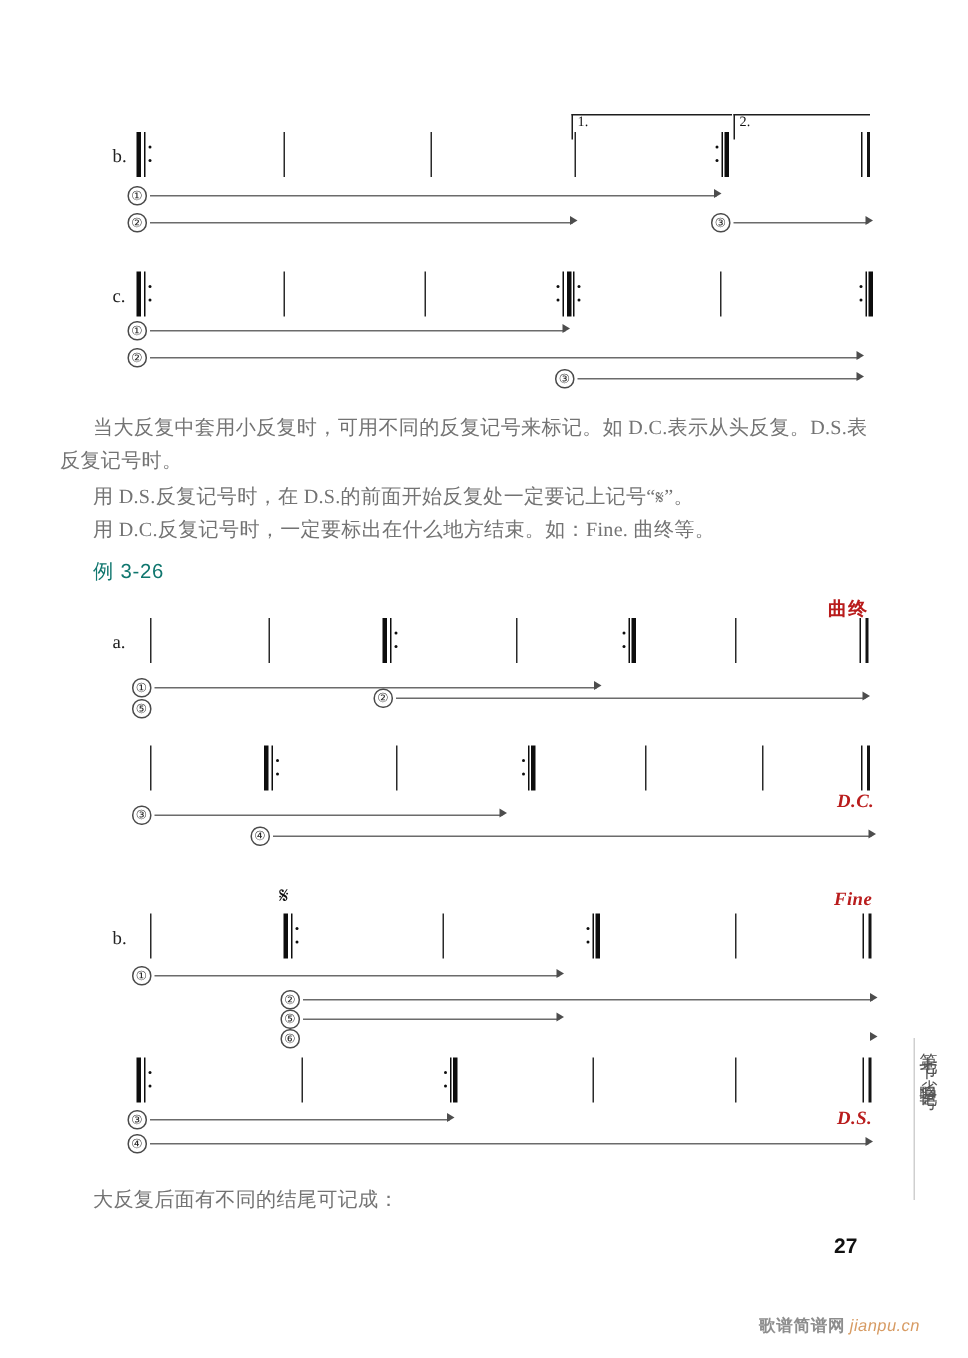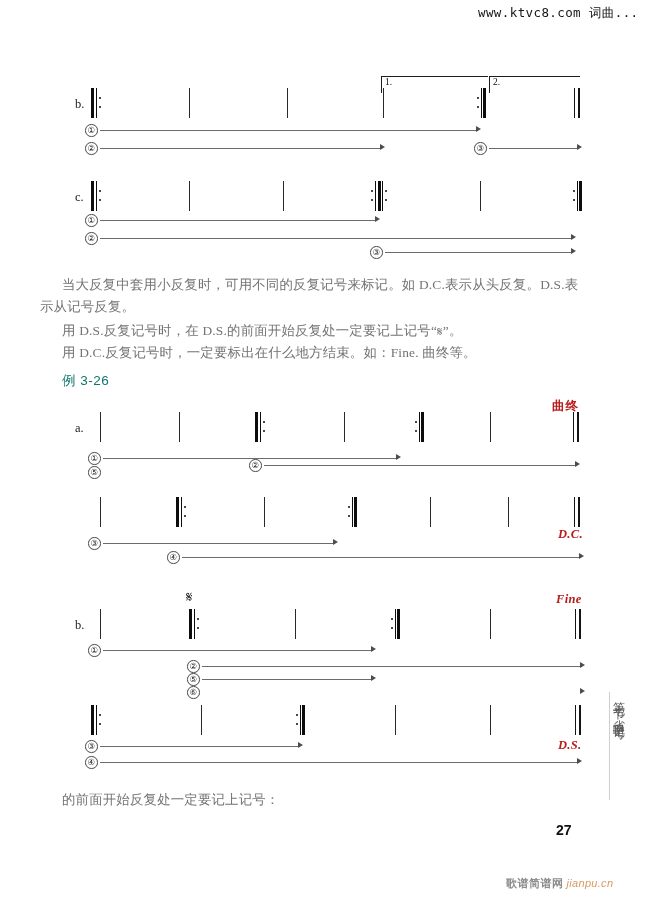--- a/index.html
+++ b/index.html
@@ -179,21 +179,20 @@
     position:absolute;left:556px;top:822px;
     font-family:"Liberation Sans","DejaVu Sans",sans-serif;
     font-size:14px;font-weight:bold;color:#111;
   }
 </style>
 </head>
 <body>
 
 <div class="page">
 
-  <div class="wm wm-right"><span class="clip">www.ktvc8.com 词曲...</span></div>
 
   <div class="wm-bottom">
     <span class="cn">歌谱简谱网</span>
     <span class="en">jianpu.cn</span>
   </div>
 
   <div class="sidehead">
     <span>第七节</span><span class="gap"></span><span>省略记号</span>
   </div>
 
@@ -281,21 +280,21 @@
     <span class="line" style="left:15px;width:473px;"></span>
     <span class="head" style="left:486px;"></span>
   </div>
   <div class="arrow" style="left:370px;top:246px;width:225px;">
     <span class="circ">③</span>
     <span class="line" style="left:15px;width:188px;"></span>
     <span class="head" style="left:201px;"></span>
   </div>
 
   <div class="para" style="left:62px;top:275px;">当大反复中套用小反复时，可用不同的反复记号来标记。如 D.C.表示从头反复。D.S.表</div>
-  <div class="para" style="left:40px;top:297px;">示从记号反复。</div>
+  <div class="para" style="left:40px;top:297px;">反复记号时。</div>
 
   <div class="para" style="left:62px;top:343px;">用 D.C.反复记号时，一定要标出在什么地方结束。如：Fine. 曲终等。</div>
 
   <div class="para" style="left:62px;top:321px;">
     <span>用 D.S.反复记号时，在 D.S.的前面开始反复处一定要记上记号“</span><span class="segno-inline">𝄋</span><span>”。</span>
   </div>
 
   <div class="exlabel" style="left:62px;top:372px;">例 3-26</div>
 
   <div class="anno cn" style="left:552px;top:398px;">曲终</div>
@@ -438,17 +437,17 @@
     <span class="circ">③</span>
     <span class="line" style="left:15px;width:200px;"></span>
     <span class="head" style="left:213px;"></span>
   </div>
   <div class="arrow" style="left:85px;top:756px;width:515px;">
     <span class="circ">④</span>
     <span class="line" style="left:15px;width:479px;"></span>
     <span class="head" style="left:492px;"></span>
   </div>
 
-  <div class="para" style="left:62px;top:790px;">的前面开始反复处一定要记上记号：</div>
+  <div class="para" style="left:62px;top:790px;">大反复后面有不同的结尾可记成：</div>
 
   <div class="pageno">27</div>
 
 </div>
 
 </body></html>

